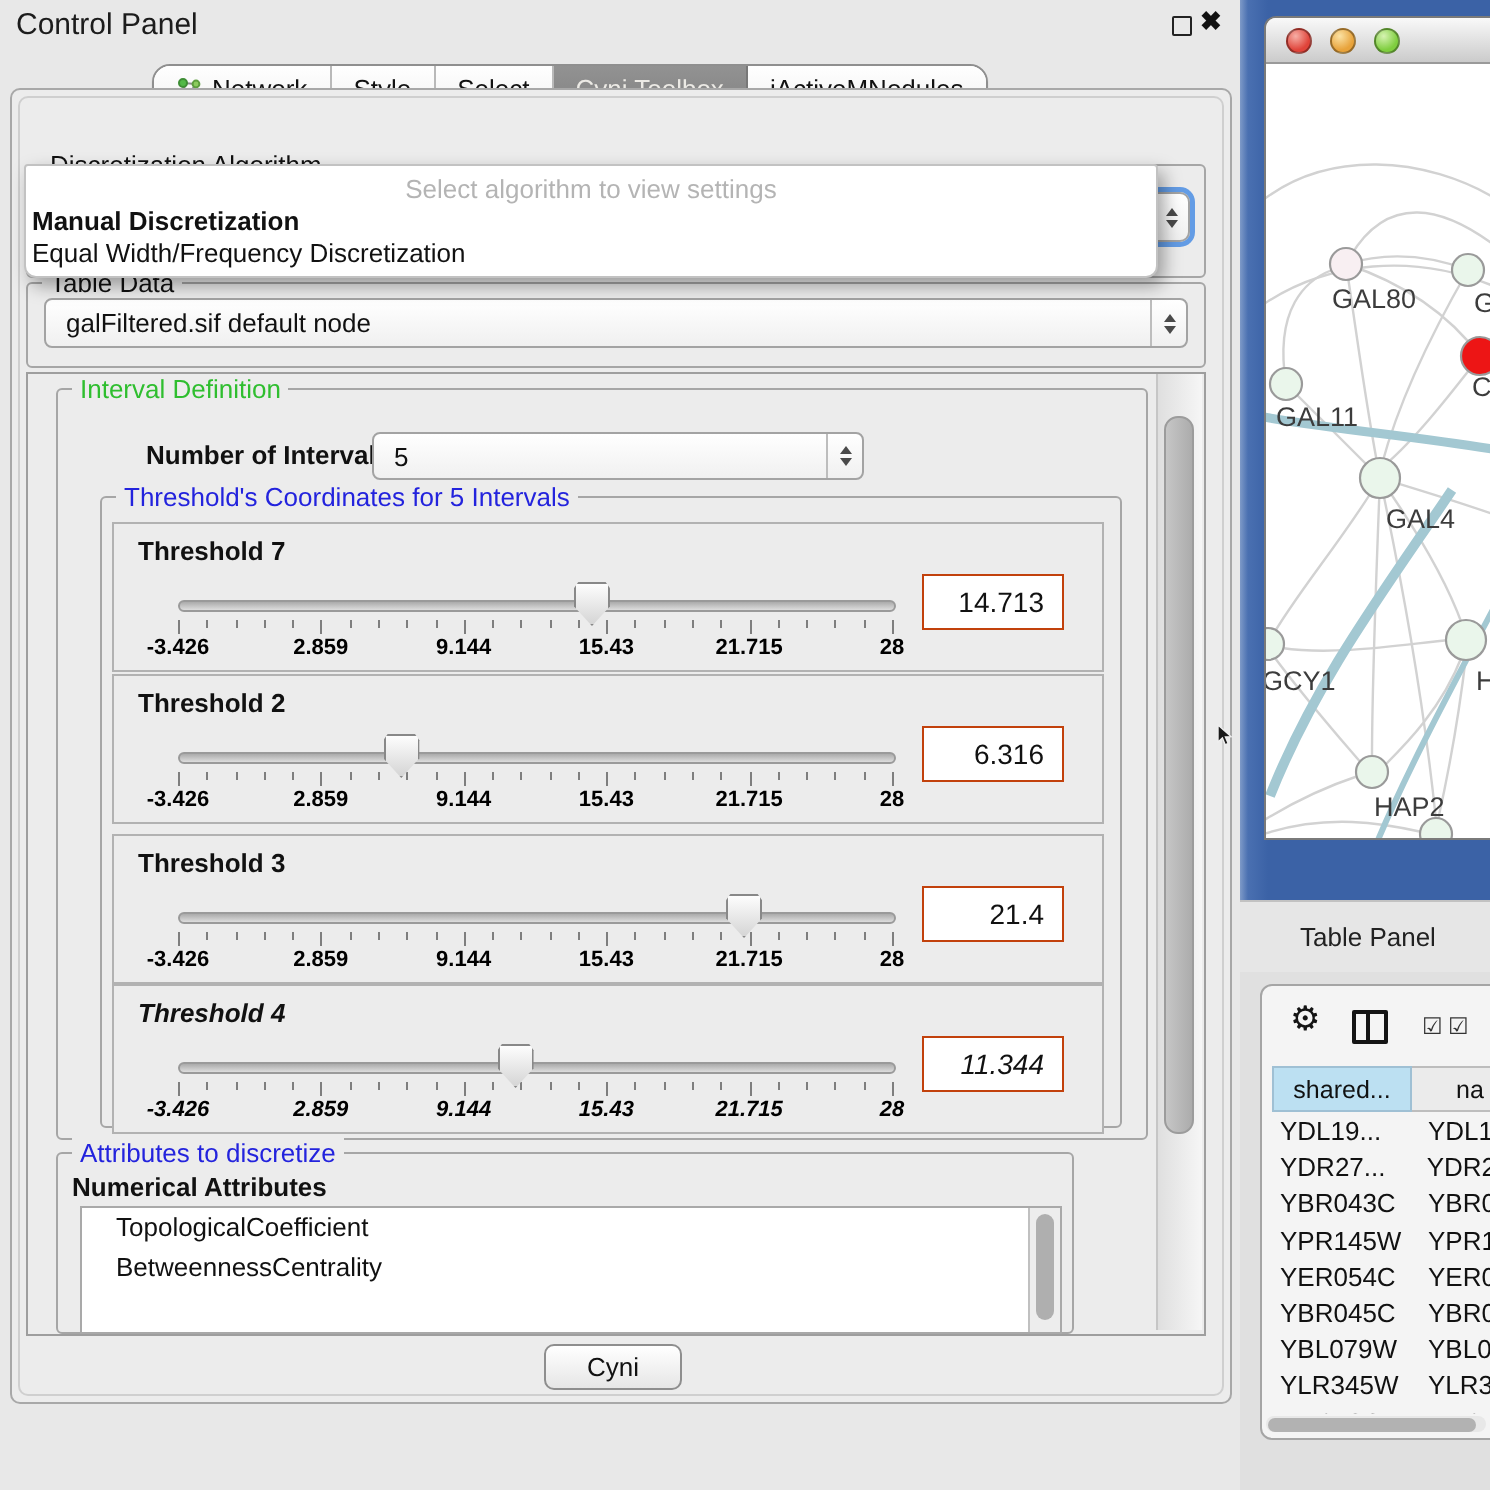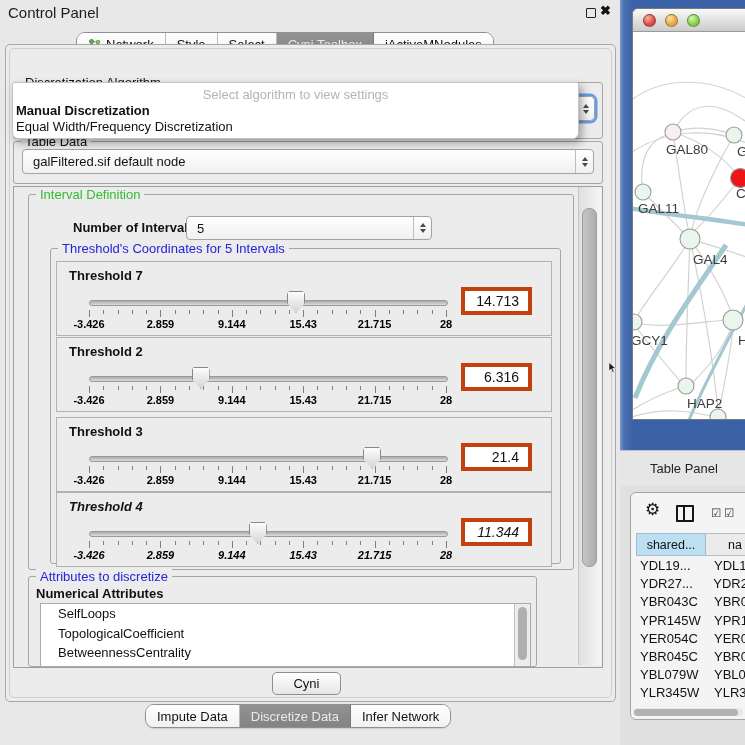--- a/index.html
+++ b/index.html
@@ -69,21 +69,21 @@
   .tlabel{position:absolute;left:12px;top:6px;font-weight:bold}
   .ttrack{position:absolute;left:32px;top:38px;width:357px;height:4px;border:1px solid #9A9A9A;
           border-radius:3px;background:linear-gradient(#ABABAB,#DDDDDD)}
   .tthumb{position:absolute;width:16px;height:20px;top:29px;
           background:linear-gradient(#FDFDFD,#D5D5D5);border:1px solid #888;
           clip-path:polygon(12% 0,88% 0,100% 14%,100% 55%,50% 100%,0 55%,0 14%)}
   .tick{position:absolute;width:1px;background:#7E7E7E;top:48px;height:4px}
   .tick.major{height:7px}
   .ticklab{position:absolute;top:56px;width:60px;text-align:center;font-size:11px;font-weight:bold;color:#000}
   .tvalue{position:absolute;left:404px;top:25px;width:71px;height:28px;background:#FFF;
-          border:4px solid #c2410c;display:flex;align-items:center;justify-content:flex-end;
+          border:1px solid #c2410c;display:flex;align-items:center;justify-content:flex-end;
           padding-right:9px;font-size:14px;box-sizing:border-box}
 
   #attr-group{left:28px;top:576px;width:507px;height:89px}
   #attr-title{left:36px;top:586px;font-weight:bold}
   #attr-list{left:40px;top:603px;width:489px;height:62px;background:#FFF;border:1px solid #A9A9A9;overflow:hidden}
   .litem{height:19.5px;line-height:19.5px;padding-left:17px;white-space:nowrap}
   #attr-sb{position:absolute;right:0;top:0;width:15px;height:100%;background:#EDEDED;border-left:1px solid #C0C0C0}
   #attr-sb-thumb{position:absolute;left:2.5px;top:3px;width:9px;height:53px;border-radius:5px;background:#AFAFAF}
 
   #apply-btn{left:272px;top:672px;width:67px;height:21px;border:1px solid #8E8E8E;border-radius:5px;
@@ -205,42 +205,30 @@
   <div class="abs group" id="tc-group">
     <div class="gtitle blue">Threshold's Coordinates for 5 Intervals</div>
   </div>
 
   <div class="abs group" id="attr-group">
     <div class="gtitle blue">Attributes to discretize</div>
   </div>
   <div class="abs" id="attr-title">Numerical Attributes</div>
   <div class="abs" id="attr-list">
     <div id="attr-items">
-        <div class="litem">SelfLoops</div>
         <div class="litem">TopologicalCoefficient</div>
         <div class="litem">BetweennessCentrality</div>
       </div>
     <div id="attr-sb">
       <div id="attr-sb-thumb"></div>
     </div>
   </div>
 
   <div class="abs" id="apply-btn">Cyni</div>
 
-  <div class="abs segbar" id="bottom-tabs">
-      <div class="seg">
-        <span>Impute Data</span>
-      </div>
-      <div class="seg sel">
-        <span>Discretize Data</span>
-      </div>
-      <div class="seg">
-        <span>Infer Network</span>
-      </div>
-    </div>
 
   <div class="abs" id="desktop"></div>
 
   <div class="abs" id="net-window">
     <div id="net-titlebar">
         <div id="lights">
           <div class="light" style="left: 10px; background: radial-gradient(circle at 35% 28%, rgb(246, 175, 166), rgb(224, 68, 58) 65%);"></div>
           <div class="light" style="left: 32px; background: radial-gradient(circle at 35% 28%, rgb(251, 226, 164), rgb(232, 163, 59) 65%);"></div>
           <div class="light" style="left: 54px; background: radial-gradient(circle at 35% 28%, rgb(214, 243, 178), rgb(127, 206, 63) 65%);"></div>
         </div>

